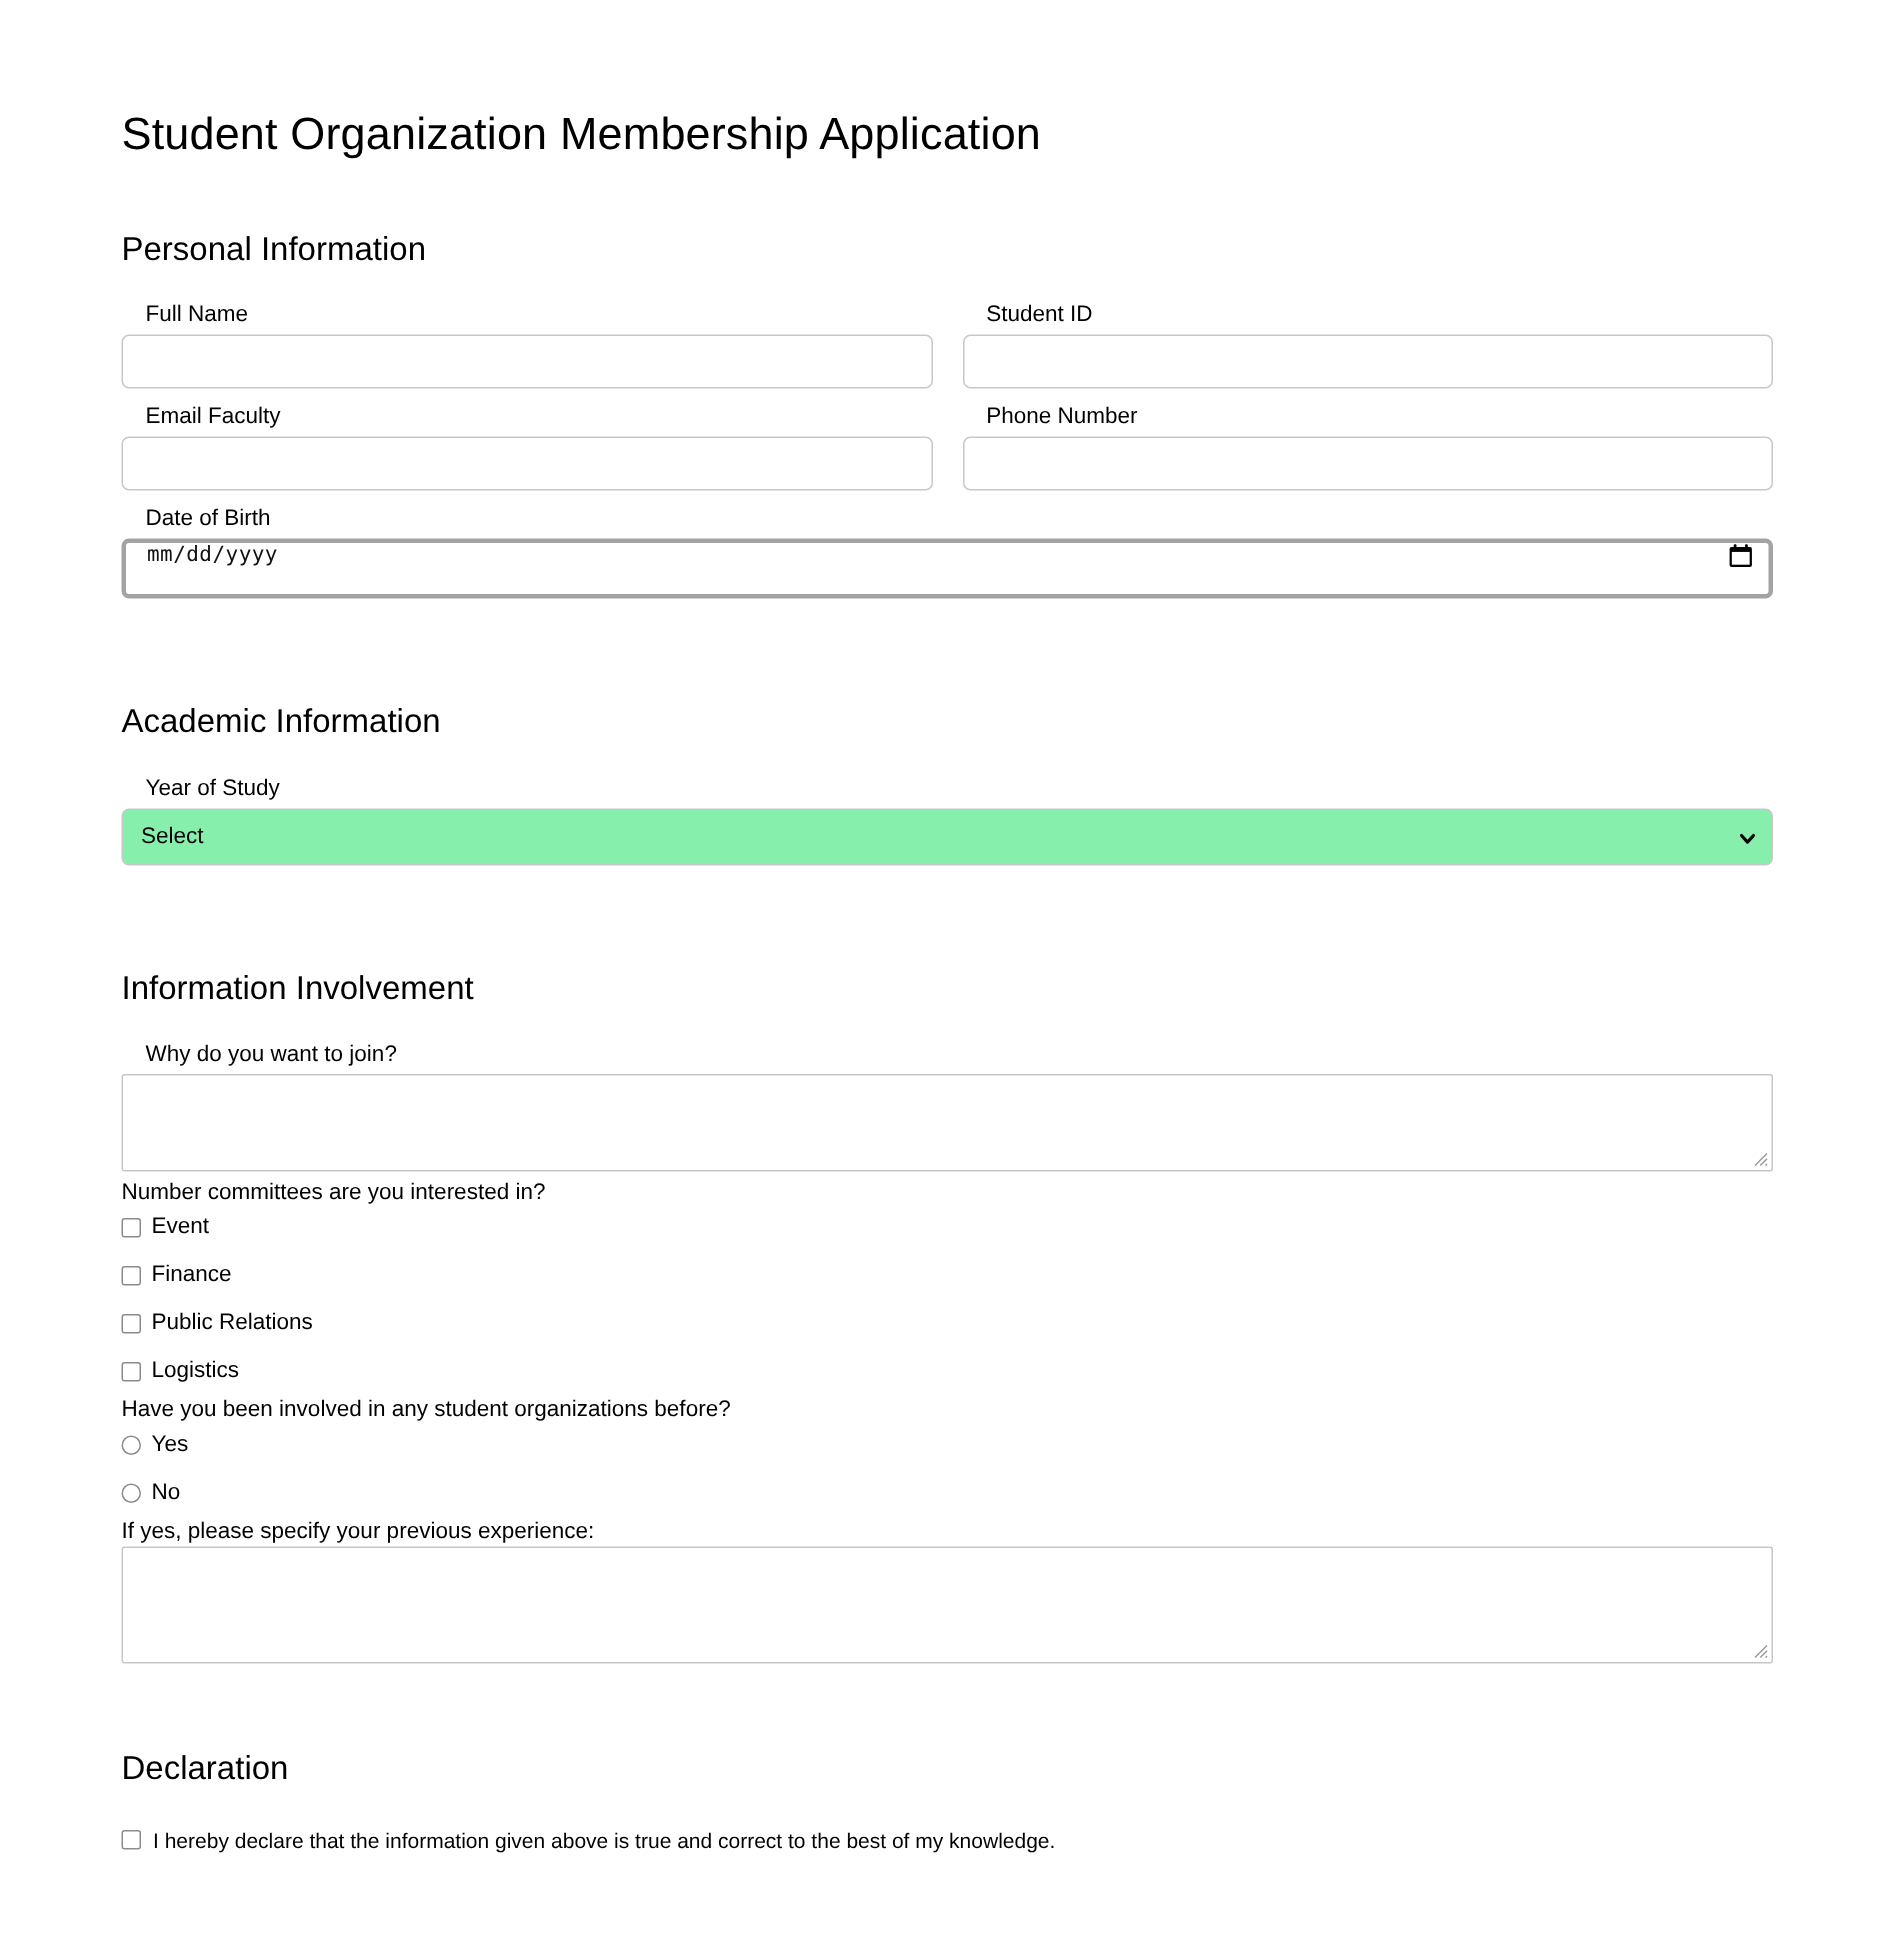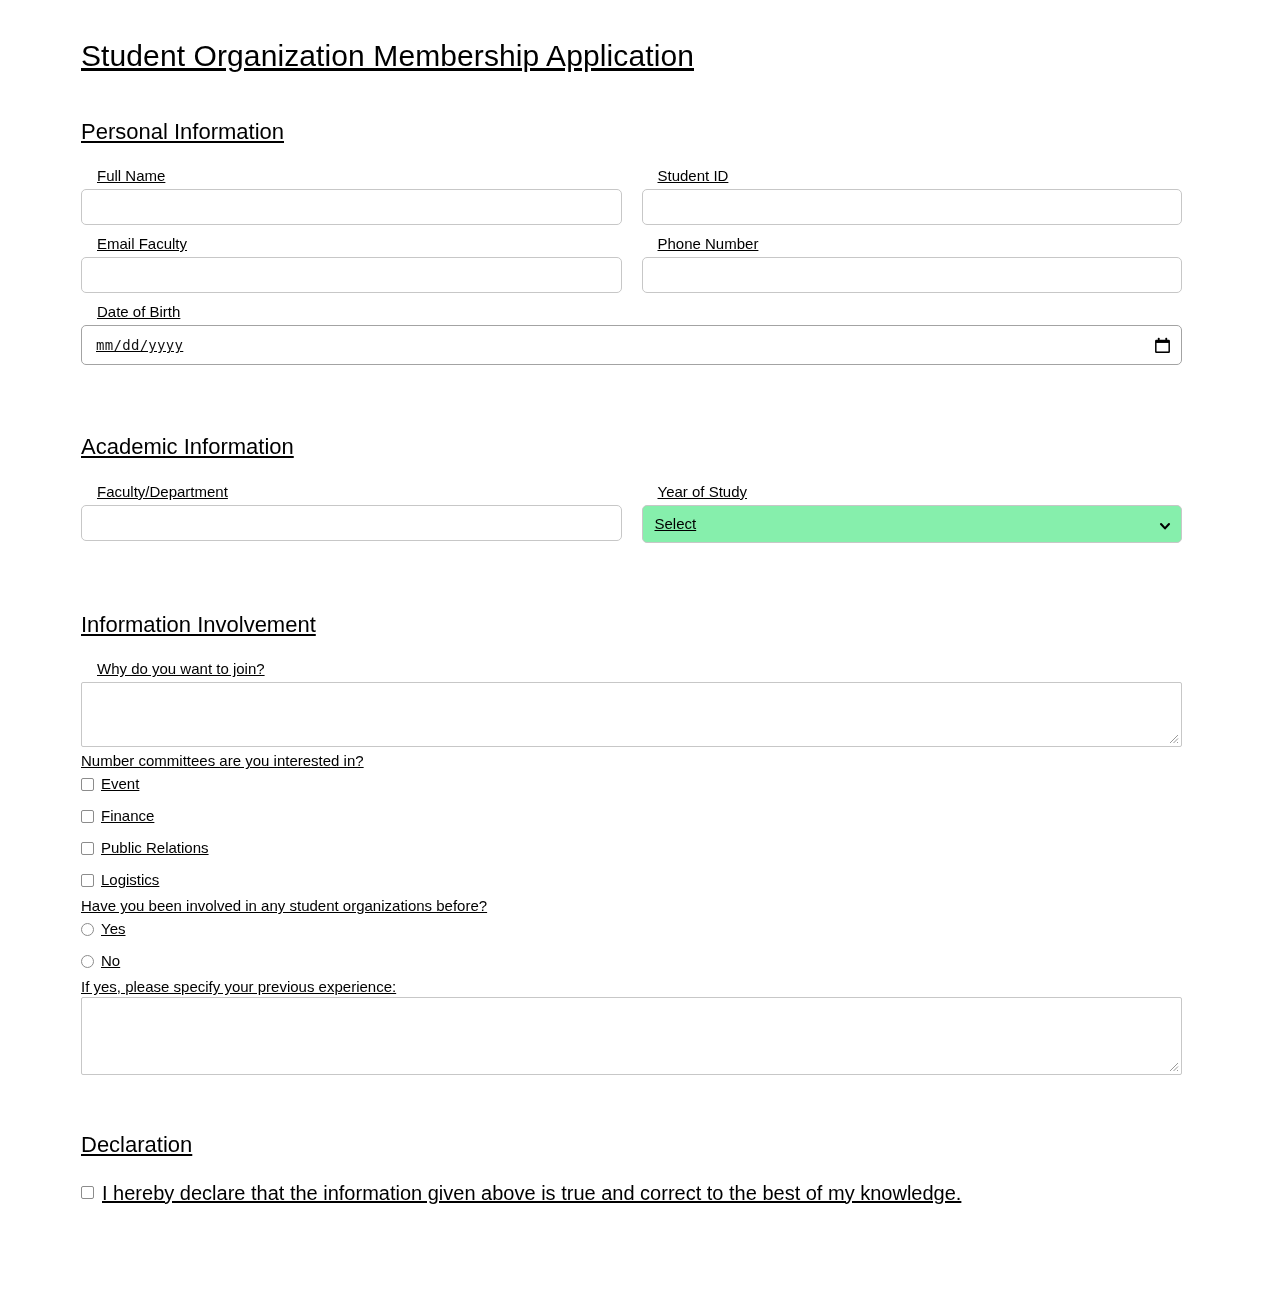--- a/index.html
+++ b/index.html
@@ -9,24 +9,23 @@
   }
   body {
     width: 1263px;
     height: 1305px;
     font-family: "Liberation Sans", sans-serif;
     color: #000000;
     overflow: hidden;
   }
 
   .page {
-    padding: 38px 81px 0 81px;
+    padding: 72px 81px 0 81px;
     box-sizing: border-box;
     width: 1263px;
-    text-decoration: underline;
   }
 
   .form-title {
     font-size: 30px;
     font-weight: normal;
     line-height: 1.2;
     margin: 0 0 0 0;
     letter-spacing: 0.1px;
   }
 
@@ -83,25 +82,24 @@
 
   .row-space { height: 9px; }
 
   
   .date-wrap {
     position: relative;
     width: 100%;
   }
   .date-input {
     display: flex;
-    align-items: center;
     width: 100%;
     box-sizing: border-box;
     height: 40px;
-    border: 1px solid #a3a3a3;
+    border: 3px solid #a3a3a3;
     border-radius: 5px;
     background: #ffffff;
     padding: 0 10px 0 14px;
     font-family: "DejaVu Sans Mono", monospace;
     font-size: 14px;
     color: #101010;
     letter-spacing: 0.3px;
   }
   .date-spacer { flex: 1 1 auto; }
   .cal-icon {
@@ -193,21 +191,21 @@
     flex: 0 0 auto;
   }
 
   .decl-row {
     display: flex;
     align-items: center;
     gap: 8px;
     margin-top: 24px;
   }
   .decl-text {
-    font-size: 20px;
+    font-size: 14px;
     line-height: 20px;
   }
 </style>
 </head>
 <body>
 
 <div class="page">
 
   <h1 class="form-title">Student Organization Membership Application</h1>
 
@@ -274,26 +272,20 @@
   <div class="gap-section"></div>
 
   <div class="section">
     <h2 class="section-title">Academic Information</h2>
 
     <div class="gap-sec-head-to-fields"></div>
 
     <div class="grid-two">
       <div class="col">
         <div class="field">
-          <label class="field-label">Faculty/Department</label>
-          <input class="txt-input" type="text" placeholder="" style="">
-        </div>
-      </div>
-      <div class="col">
-        <div class="field">
           <label class="field-label">Year of Study</label>
           <div class="sel-wrap">
             <div class="sel-box">
               <span class="sel-value">Select</span>
               <span class="chev">
                 <svg viewBox="0 0 12 12" width="12" height="12" aria-hidden="true">
                   <path d="M2 4 L6 8.4 L10 4" fill="none" stroke="#000" stroke-width="2.1" stroke-linecap="round" stroke-linejoin="round"></path>
                 </svg>
               </span>
             </div>

